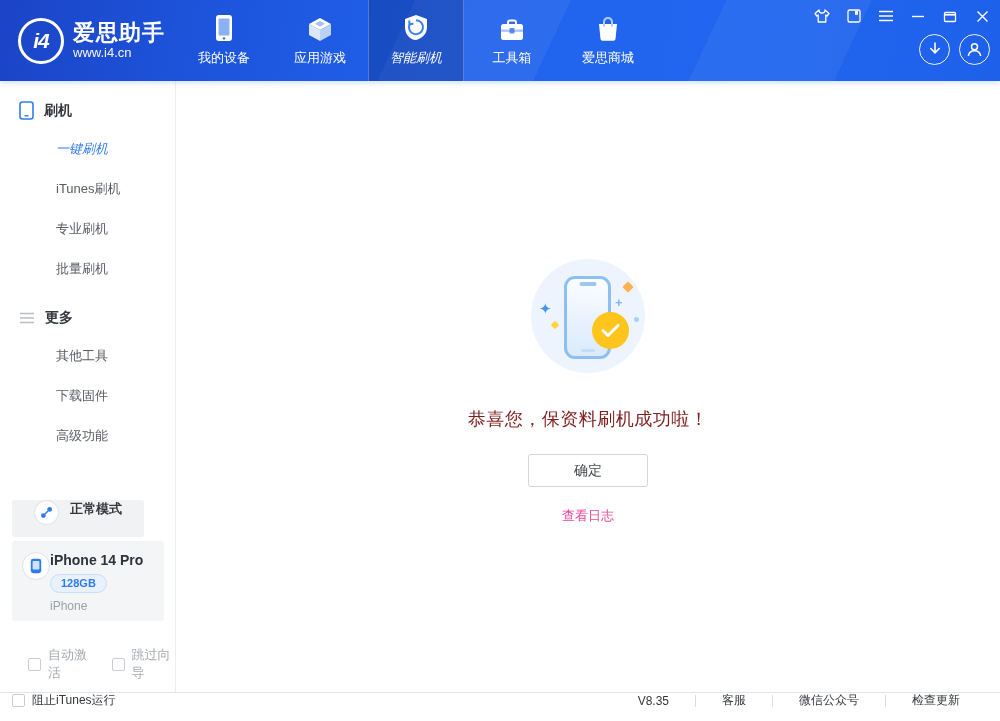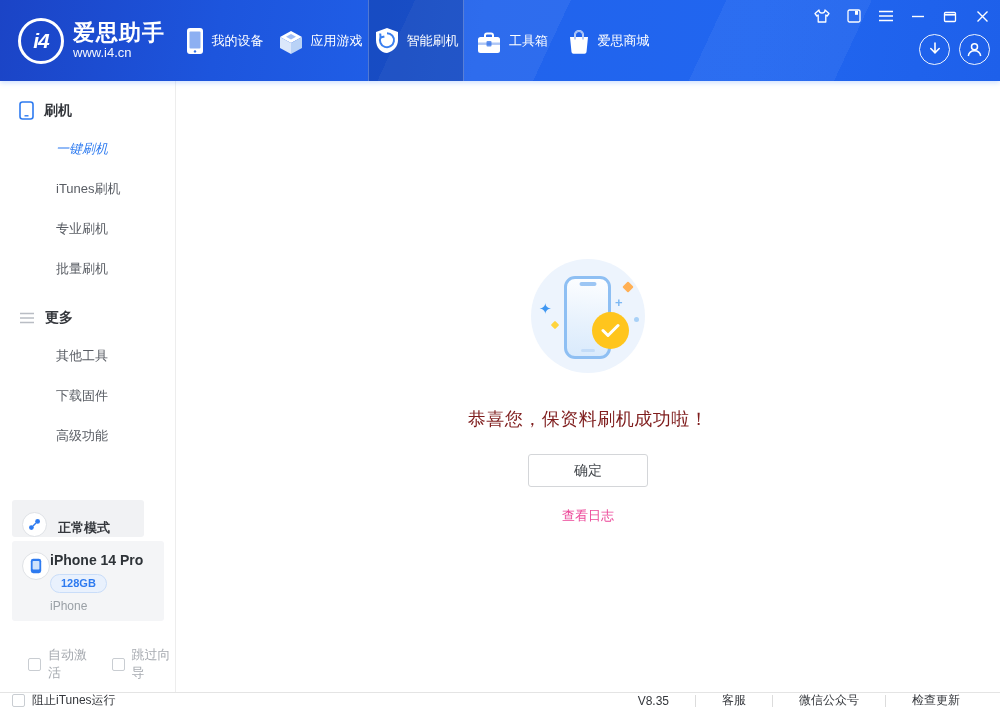--- a/index.html
+++ b/index.html
@@ -16,45 +16,45 @@
     pointer-events:none; }
   .logo-wrap { display:flex; align-items:center; padding:0 0 0 18px; width:176px; flex:0 0 176px; }
   .logo-circle { width:46px; height:46px; border:3px solid #fff; border-radius:50%;
     display:flex; align-items:center; justify-content:center; color:#fff; font-size:21px;
     font-weight:bold; font-style:italic; letter-spacing:-1px; }
   .logo-text { margin-left:9px; color:#fff; line-height:1.05; }
   .logo-title { font-size:22px; font-weight:bold; letter-spacing:1px; }
   .logo-url { font-size:13px; opacity:.95; margin-top:2px; }
 
   .nav { display:flex; align-items:stretch; }
-  .nav-item { width:96px; display:flex; flex-direction:row; align-items:center;
+  .nav-item { width:96px; display:flex; flex-direction:column; align-items:center;
     justify-content:center; gap:7px; color:#fff; cursor:pointer; position:relative; }
   .nav-item.active { background:rgba(8,35,115,.30);
-    border-left:1px solid rgba(255,255,255,.25); border-right:1px solid rgba(255,255,255,.25); }
+    border-left:1px solid rgba(255,255,255,.25); border-right:1px solid rgba(255,255,255,.25);font-style:italic; }
   .nav-item .ni { height:28px; display:flex; align-items:flex-end; }
   .nav-item .nl { font-size:13px; }
 
   .header-right { position:absolute; right:10px; top:8px; display:flex; flex-direction:column; align-items:flex-end; gap:8px; }
   .winctrl { display:flex; align-items:center; gap:16px; }
   .winctrl .wi { width:16px; height:16px; display:flex; align-items:center; justify-content:center; cursor:pointer; }
   .quick { display:flex; gap:9px; margin-top:2px; }
   .qcircle { width:31px; height:31px; border:1.6px solid rgba(255,255,255,.92); border-radius:50%;
     display:flex; align-items:center; justify-content:center; cursor:pointer; }
 
   
   .body { flex:1; display:flex; min-height:0; background:#fff; }
   .sidebar { width:176px; flex:0 0 176px; border-right:1px solid #ededed; position:relative; }
   .sec-head { display:flex; align-items:center; gap:10px; margin:20px 0 0 19px;
     font-size:14px; font-weight:bold; color:#34373c; }
   .sec-items { margin-top:9px; }
   .side-item { padding:11px 0 11px 56px; font-size:13px; color:#585c63; cursor:pointer; }
   .side-item.active { color:#2e7bf0;font-style:italic; }
 
   .mode-card { position:absolute; left:12px; width:132px; top:419px; height:37px; background:#f1f2f4;
-    border-radius:3px; display:flex; align-items:flex-end; gap:11px; padding-left:10px; cursor:pointer; }
+    border-radius:3px; display:flex; align-items:flex-start; gap:11px; padding-left:22px; cursor:pointer; }
   .mode-icon { width:25px; height:25px; background:#fff; border:1px solid #dfe2e6; border-radius:50%;
     display:flex; align-items:center; justify-content:center; }
   .mode-label { font-size:13px; font-weight:bold; color:#34373c; }
 
   .device-card { position:absolute; left:12px; width:152px; top:460px; height:80px; background:#f4f5f7;
     border-radius:3px; padding:11px 0 0 10px; display:flex; cursor:pointer; }
   .dev-icon { width:28px; height:28px; background:#fff; border:1px solid #dfe2e6; border-radius:50%;
     flex:0 0 28px; display:flex; align-items:center; justify-content:center; }
   .dev-name { font-size:14px; font-weight:bold; color:#2e3338; }
   .dev-badge { display:inline-block; margin-top:6px; padding:2px 10px 3px; font-size:11px; font-weight:bold;

